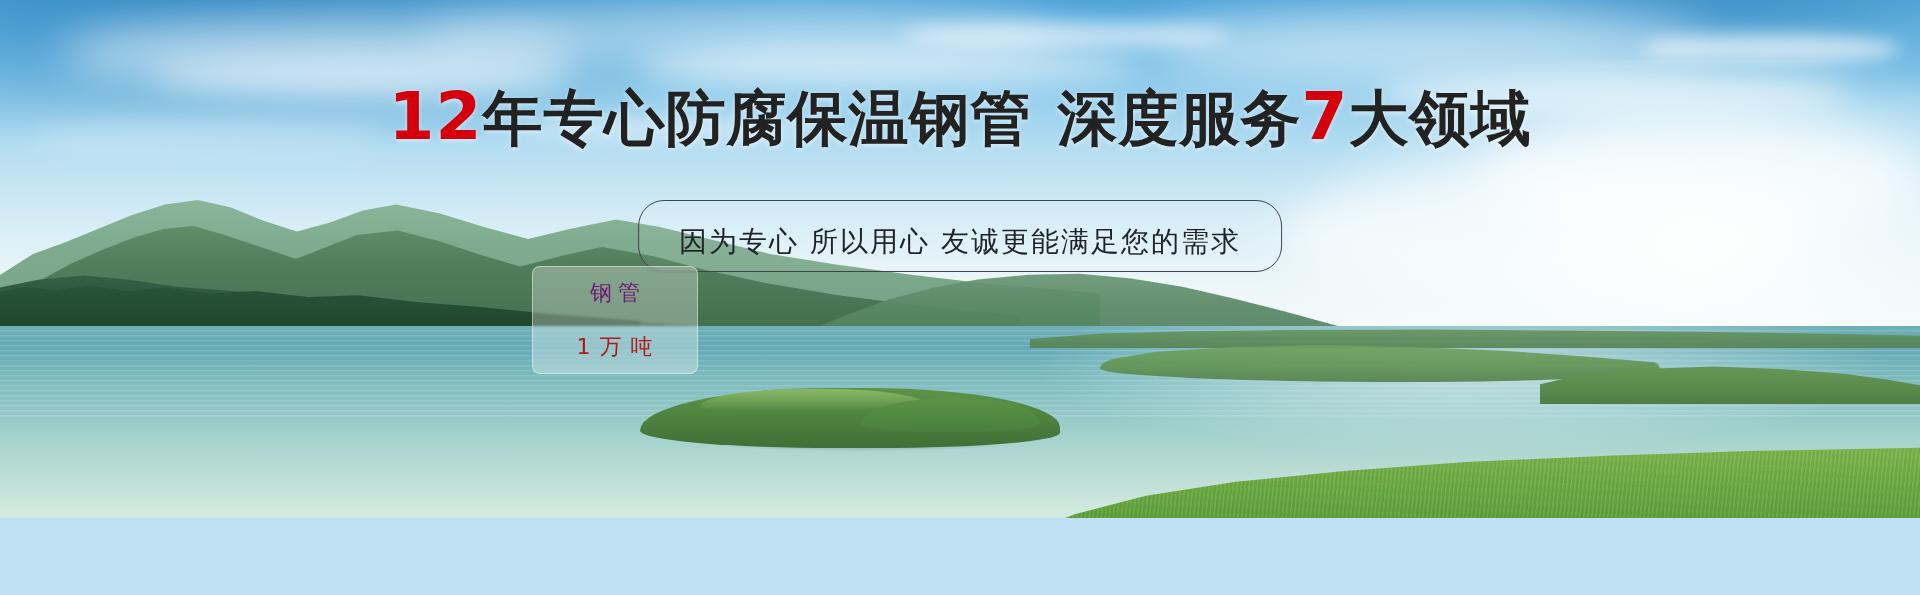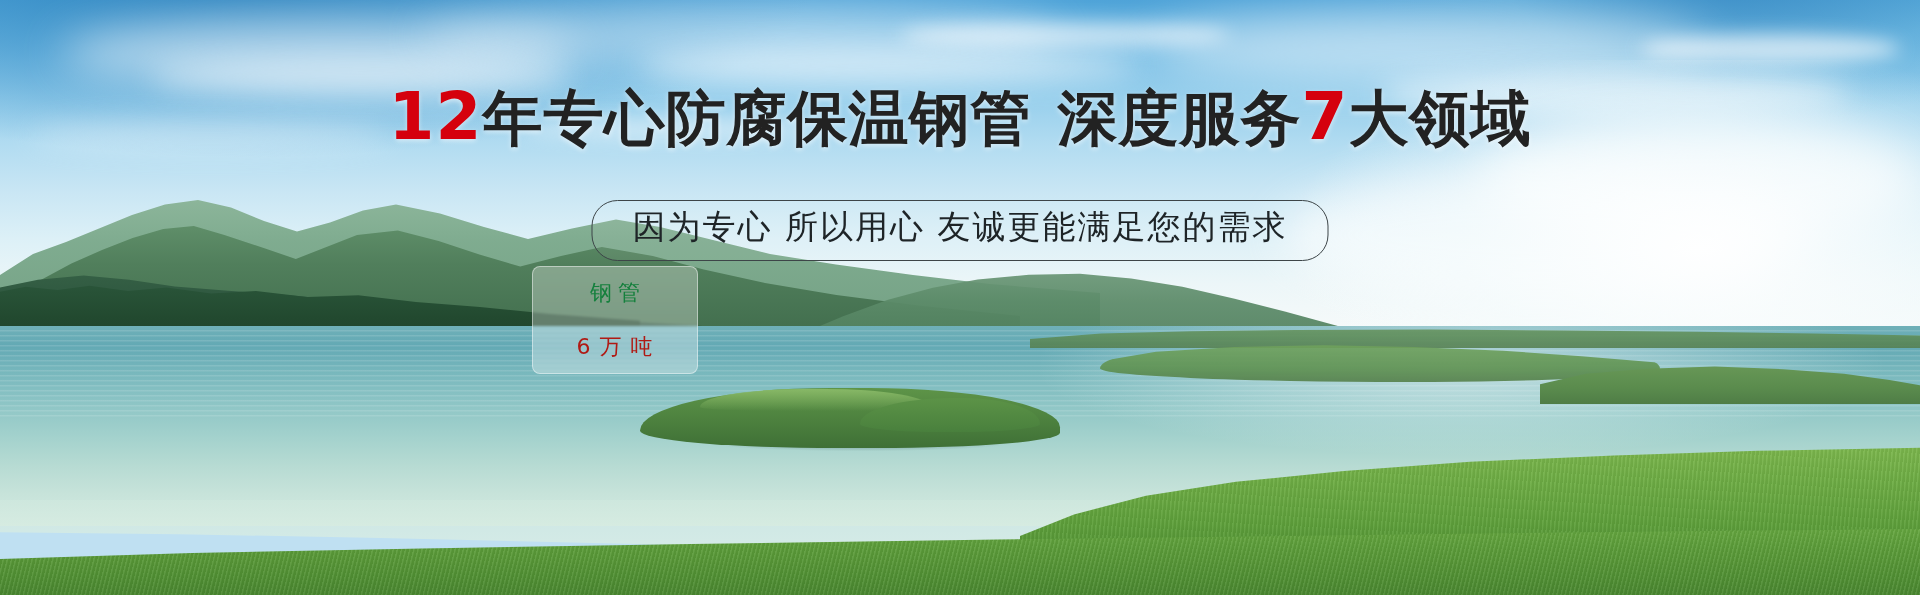--- a/index.html
+++ b/index.html
@@ -5,21 +5,21 @@
   * { margin:0; padding:0; box-sizing:border-box; }
   html,body { width:1920px; height:595px; overflow:hidden; }
   body {
     font-family:"DejaVu Sans","Liberation Sans",sans-serif;
     background:#bfe0f2;
   }
 
   .banner {
     position:relative;
     width:1920px;
-    height:595px;
+    height:518px;
     overflow:hidden;
   }
 
   
   .sky {
     position:absolute; left:0; top:0; width:1920px; height:330px;
     background:
       linear-gradient(to bottom,
         #4fa3d8 0%,
         #62b0de 8%,
@@ -227,24 +227,24 @@
     color:#d5000d;
     font-size:66px;
     font-weight:bold;
   }
   .headline .gap { display:inline-block; width:26px; }
 
   .pill {
     position:absolute;
     left:50%; top:200px;
     transform:translateX(-50%);
-    padding:4px 40px 10px;
+    padding:22px 40px 10px;
     border:1.5px solid #3d4548;
     border-radius:26px;
-    font-size:33px;
+    font-size:28px;
     color:#1e2427;
     letter-spacing:2px;
     white-space:nowrap;
     background:rgba(255,255,255,.06);
   }
 
   
   .cards {
     position:absolute;
     left:532px; top:266px;
@@ -258,21 +258,21 @@
     background:rgba(255,255,255,.30);
     border:1px solid rgba(255,255,255,.45);
     display:flex;
     flex-direction:column;
     align-items:center;
     justify-content:center;
     backdrop-filter:blur(1px);
   }
   .card .label {
     font-size:22px;
-    color:#15803d;
+    color:#701a75;
     letter-spacing:6px;
     text-indent:6px;
     margin-bottom:24px;
     font-weight:500;
   }
   .card .value {
     font-size:22px;
     color:#b01a14;
     letter-spacing:1px;
     font-weight:500;
@@ -336,20 +336,20 @@
   </div>
 
   <div class="pill">
     <span>因为专心 所以用心  友诚更能满足您的需求</span>
   </div>
 
   <div class="cards">
 
     <div class="card">
       <div class="label">钢管</div>
-      <div class="value"><span>6 万 吨</span></div>
+      <div class="value"><span>1 万 吨</span></div>
     </div>
 
 
 
   </div>
 
 </div>
 
 </body></html>

